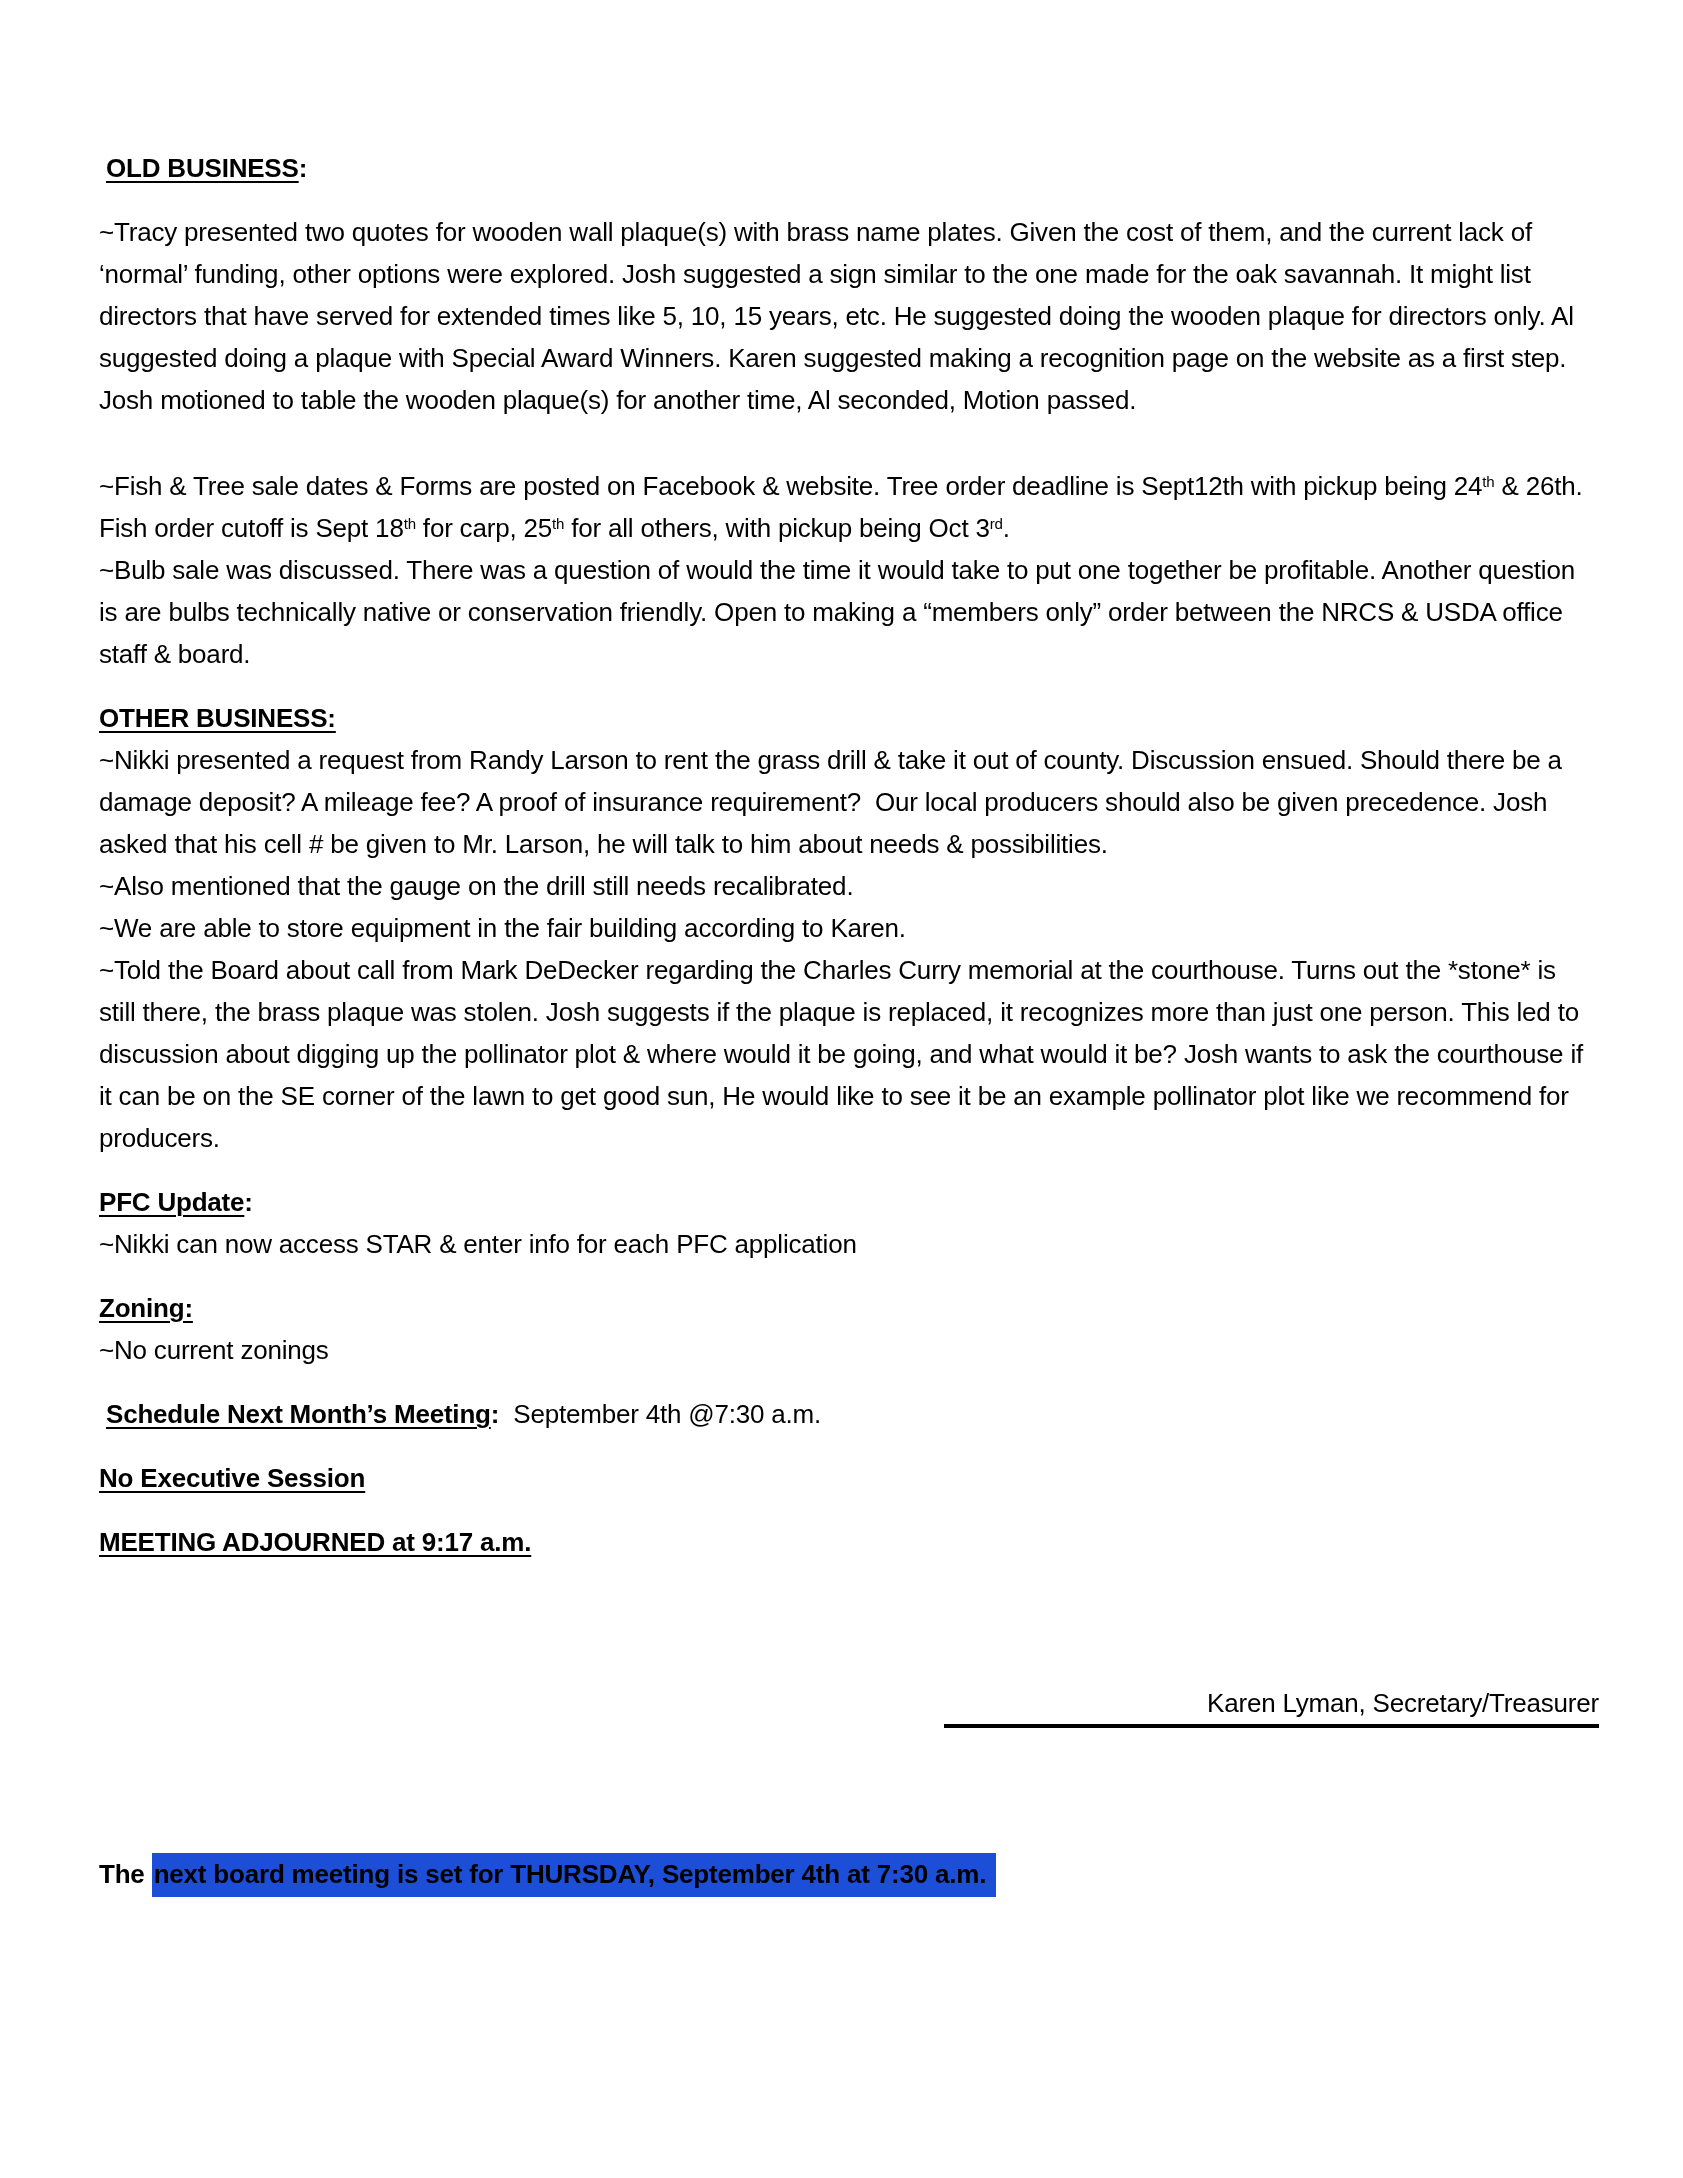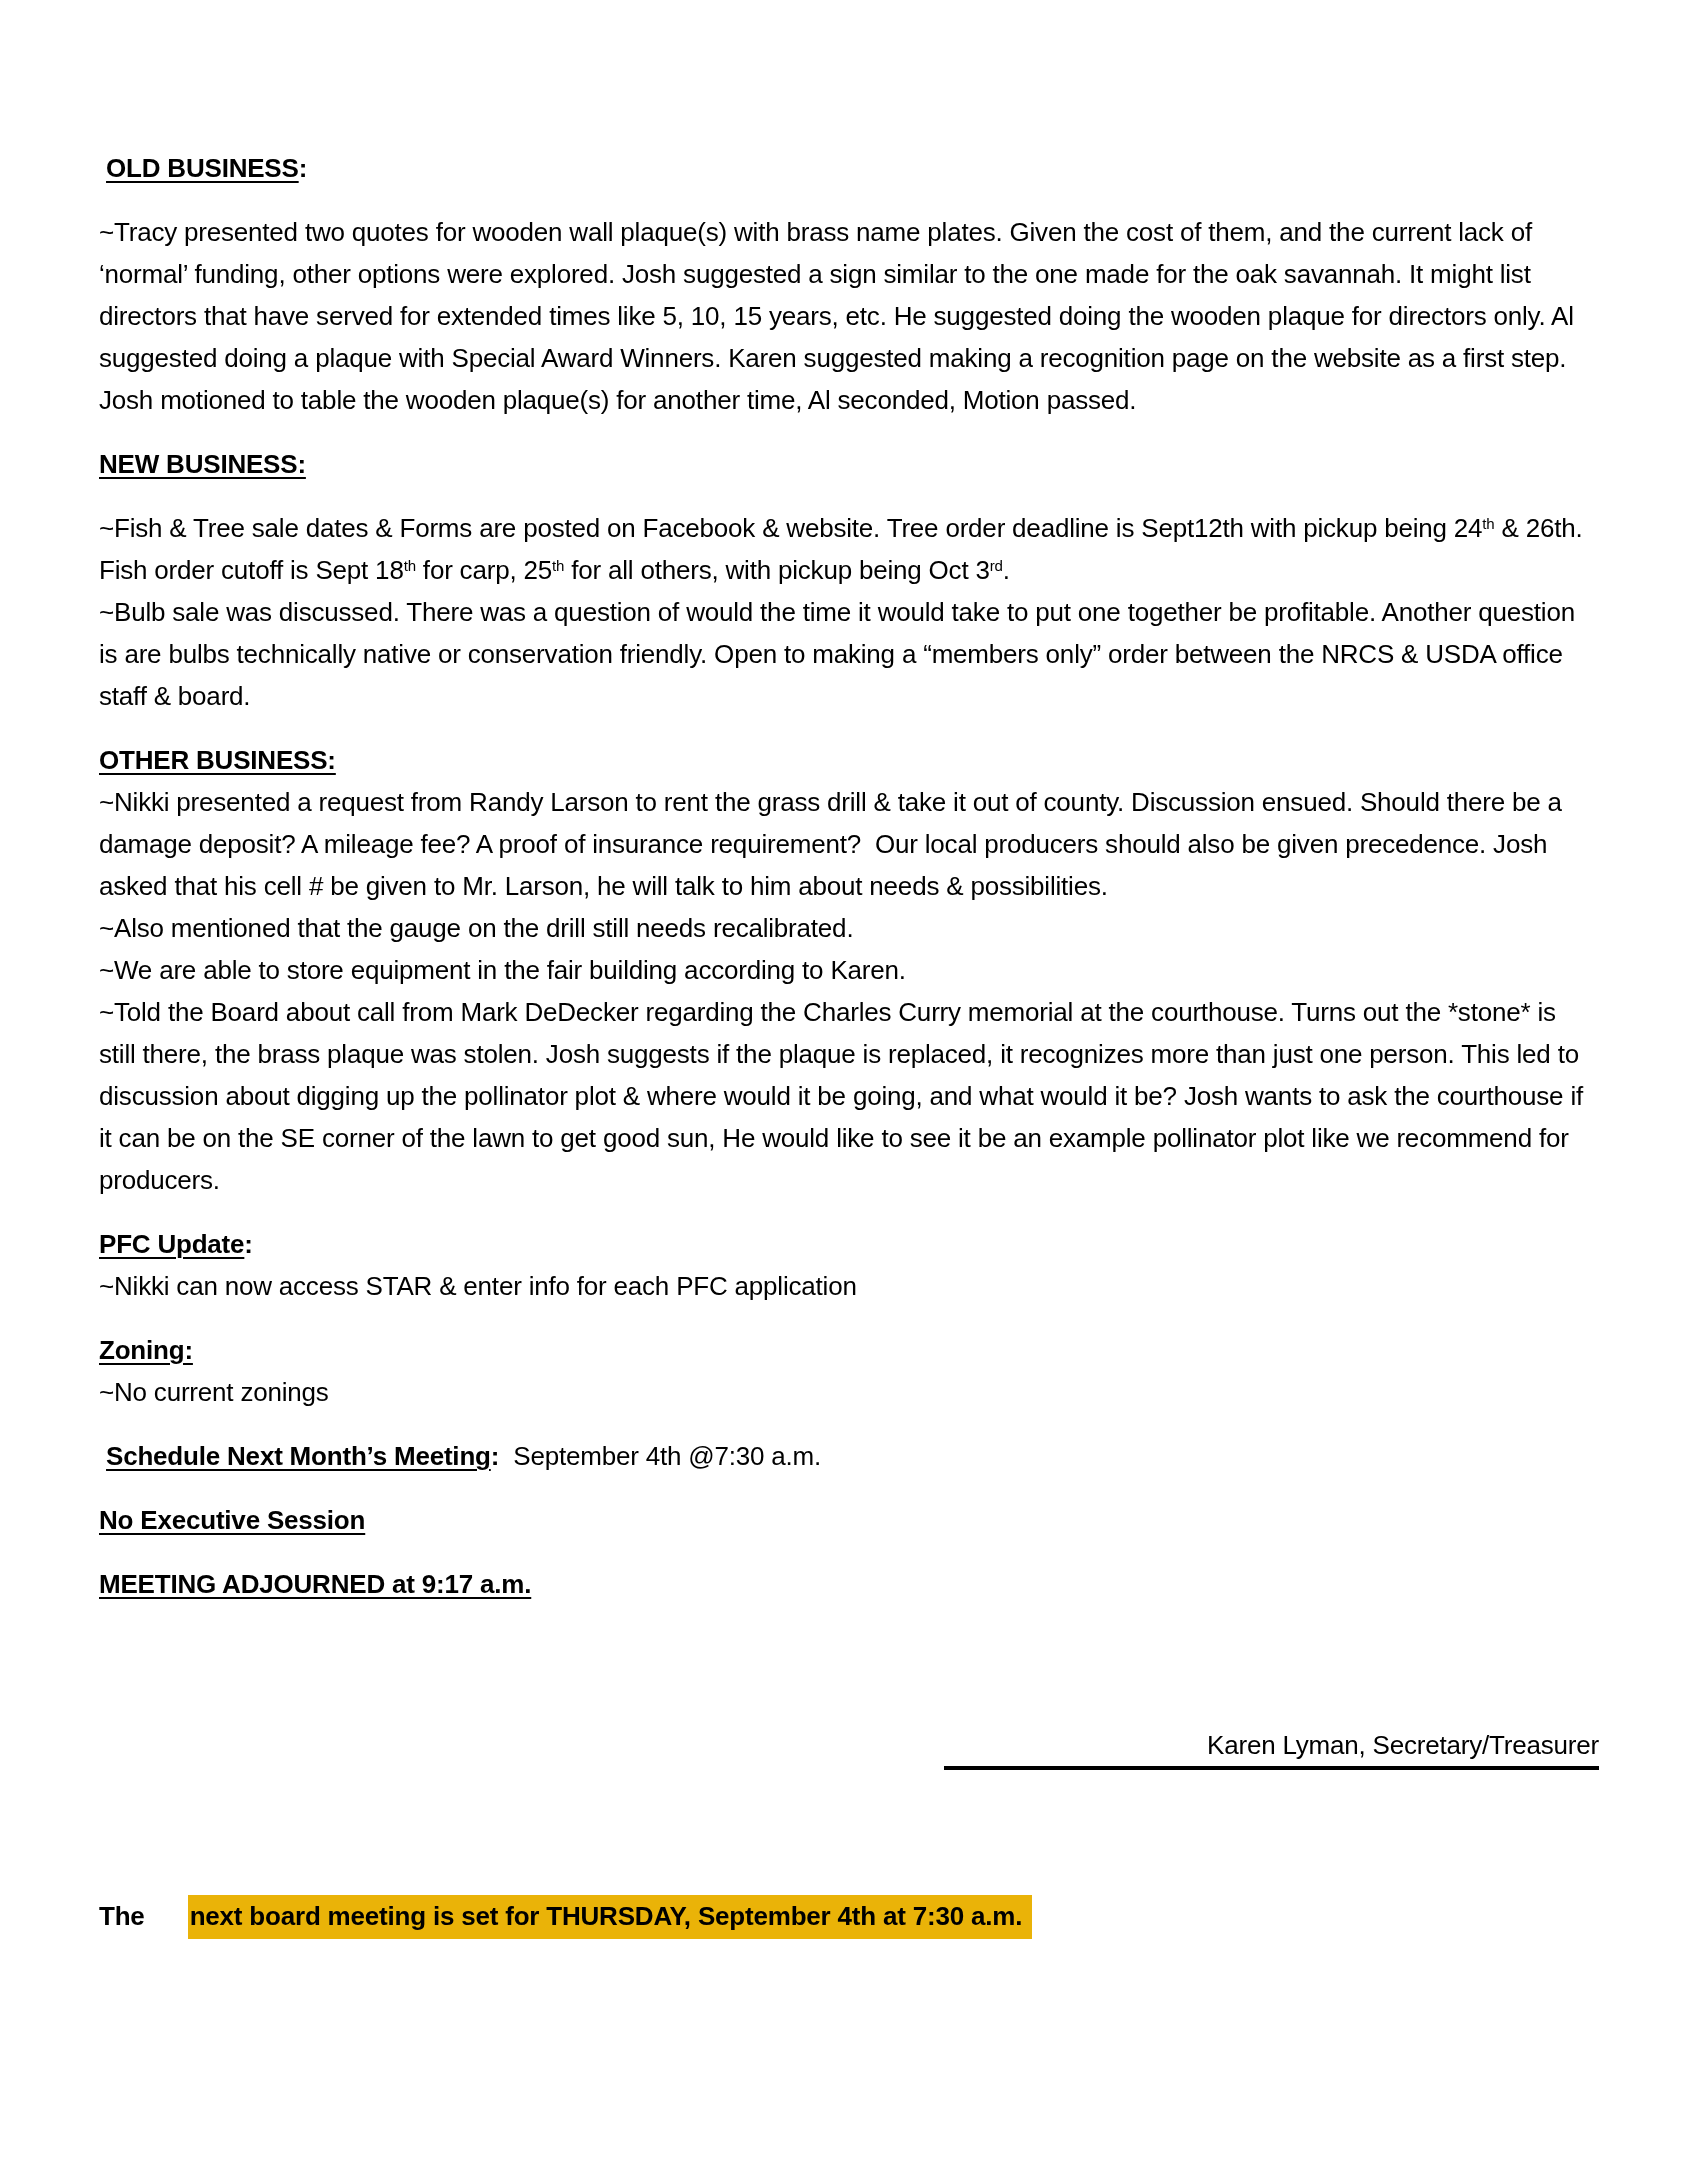--- a/index.html
+++ b/index.html
@@ -34,23 +34,22 @@
   .b { font-weight: bold; }
   .u { text-decoration: underline; text-decoration-thickness: 2px; text-underline-offset: 4px; }
   sup.sup {
     font-size: 58%;
     line-height: 0;
     vertical-align: baseline;
     position: relative;
     top: -0.55em;
   }
   .hl {
-    background: #eab308;
+    background: #1d4ed8;
     padding: 6px 10px 8px 2px;
-    margin-left: 36px;
   }
   .gap { height: 22px; }
   .gap-xl { height: 119px; }
   .sig-row {
     display: flex;
     align-items: flex-end;
     flex-direction: column;
   }
   .sig-line {
     width: 655px;
@@ -62,21 +61,20 @@
 </style>
 </head>
 <body>
 
 <div class="page">
   <div class="doc">
       <p class="block"><span class="b"> </span><span class="b u">OLD BUSINESS</span><span class="b">:</span></p>
       <div class="gap"></div>
       <p class="block"><span>~Tracy presented two quotes for wooden wall plaque(s) with brass name plates. Given the cost of them, and the current lack of ‘normal’ funding, other options were explored. Josh suggested a sign similar to the one made for the oak savannah. It might list directors that have served for extended times like 5, 10, 15 years, etc. He suggested doing the wooden plaque for directors only. Al suggested doing a plaque with Special Award Winners. Karen suggested making a recognition page on the website as a first step. Josh motioned to table the wooden plaque(s) for another time, Al seconded, Motion passed.</span></p>
       <div class="gap"></div>
-      <p class="block"><span class="b u">NEW BUSINESS:</span></p>
       <div class="gap"></div>
       <p class="block"><span>~Fish &amp; Tree sale dates &amp; Forms are posted on Facebook &amp; website. Tree order deadline is Sept12th with pickup being 24</span><sup class="sup">th</sup><span> &amp; 26th. Fish order cutoff is Sept 18</span><sup class="sup">th</sup><span> for carp, 25</span><sup class="sup">th</sup><span> for all others, with pickup being Oct 3</span><sup class="sup">rd</sup><span>.</span></p>
       <p class="block"><span>~Bulb sale was discussed. There was a question of would the time it would take to put one together be profitable. Another question is are bulbs technically native or conservation friendly. Open to making a “members only” order between the NRCS &amp; USDA office staff &amp; board.</span></p>
       <div class="gap"></div>
       <p class="block"><span class="b u">OTHER BUSINESS:</span></p>
       <p class="block"><span>~Nikki presented a request from Randy Larson to rent the grass drill &amp; take it out of county. Discussion ensued. Should there be a damage deposit? A mileage fee? A proof of insurance requirement?  Our local producers should also be given precedence. Josh asked that his cell # be given to Mr. Larson, he will talk to him about needs &amp; possibilities.</span></p>
       <p class="block"><span>~Also mentioned that the gauge on the drill still needs recalibrated.</span></p>
       <p class="block"><span>~We are able to store equipment in the fair building according to Karen.</span></p>
       <p class="block"><span>~Told the Board about call from Mark DeDecker regarding the Charles Curry memorial at the courthouse. Turns out the *stone* is still there, the brass plaque was stolen. Josh suggests if the plaque is replaced, it recognizes more than just one person. This led to discussion about digging up the pollinator plot &amp; where would it be going, and what would it be? Josh wants to ask the courthouse if it can be on the SE corner of the lawn to get good sun, He would like to see it be an example pollinator plot like we recommend for producers.</span></p>
       <div class="gap"></div>

